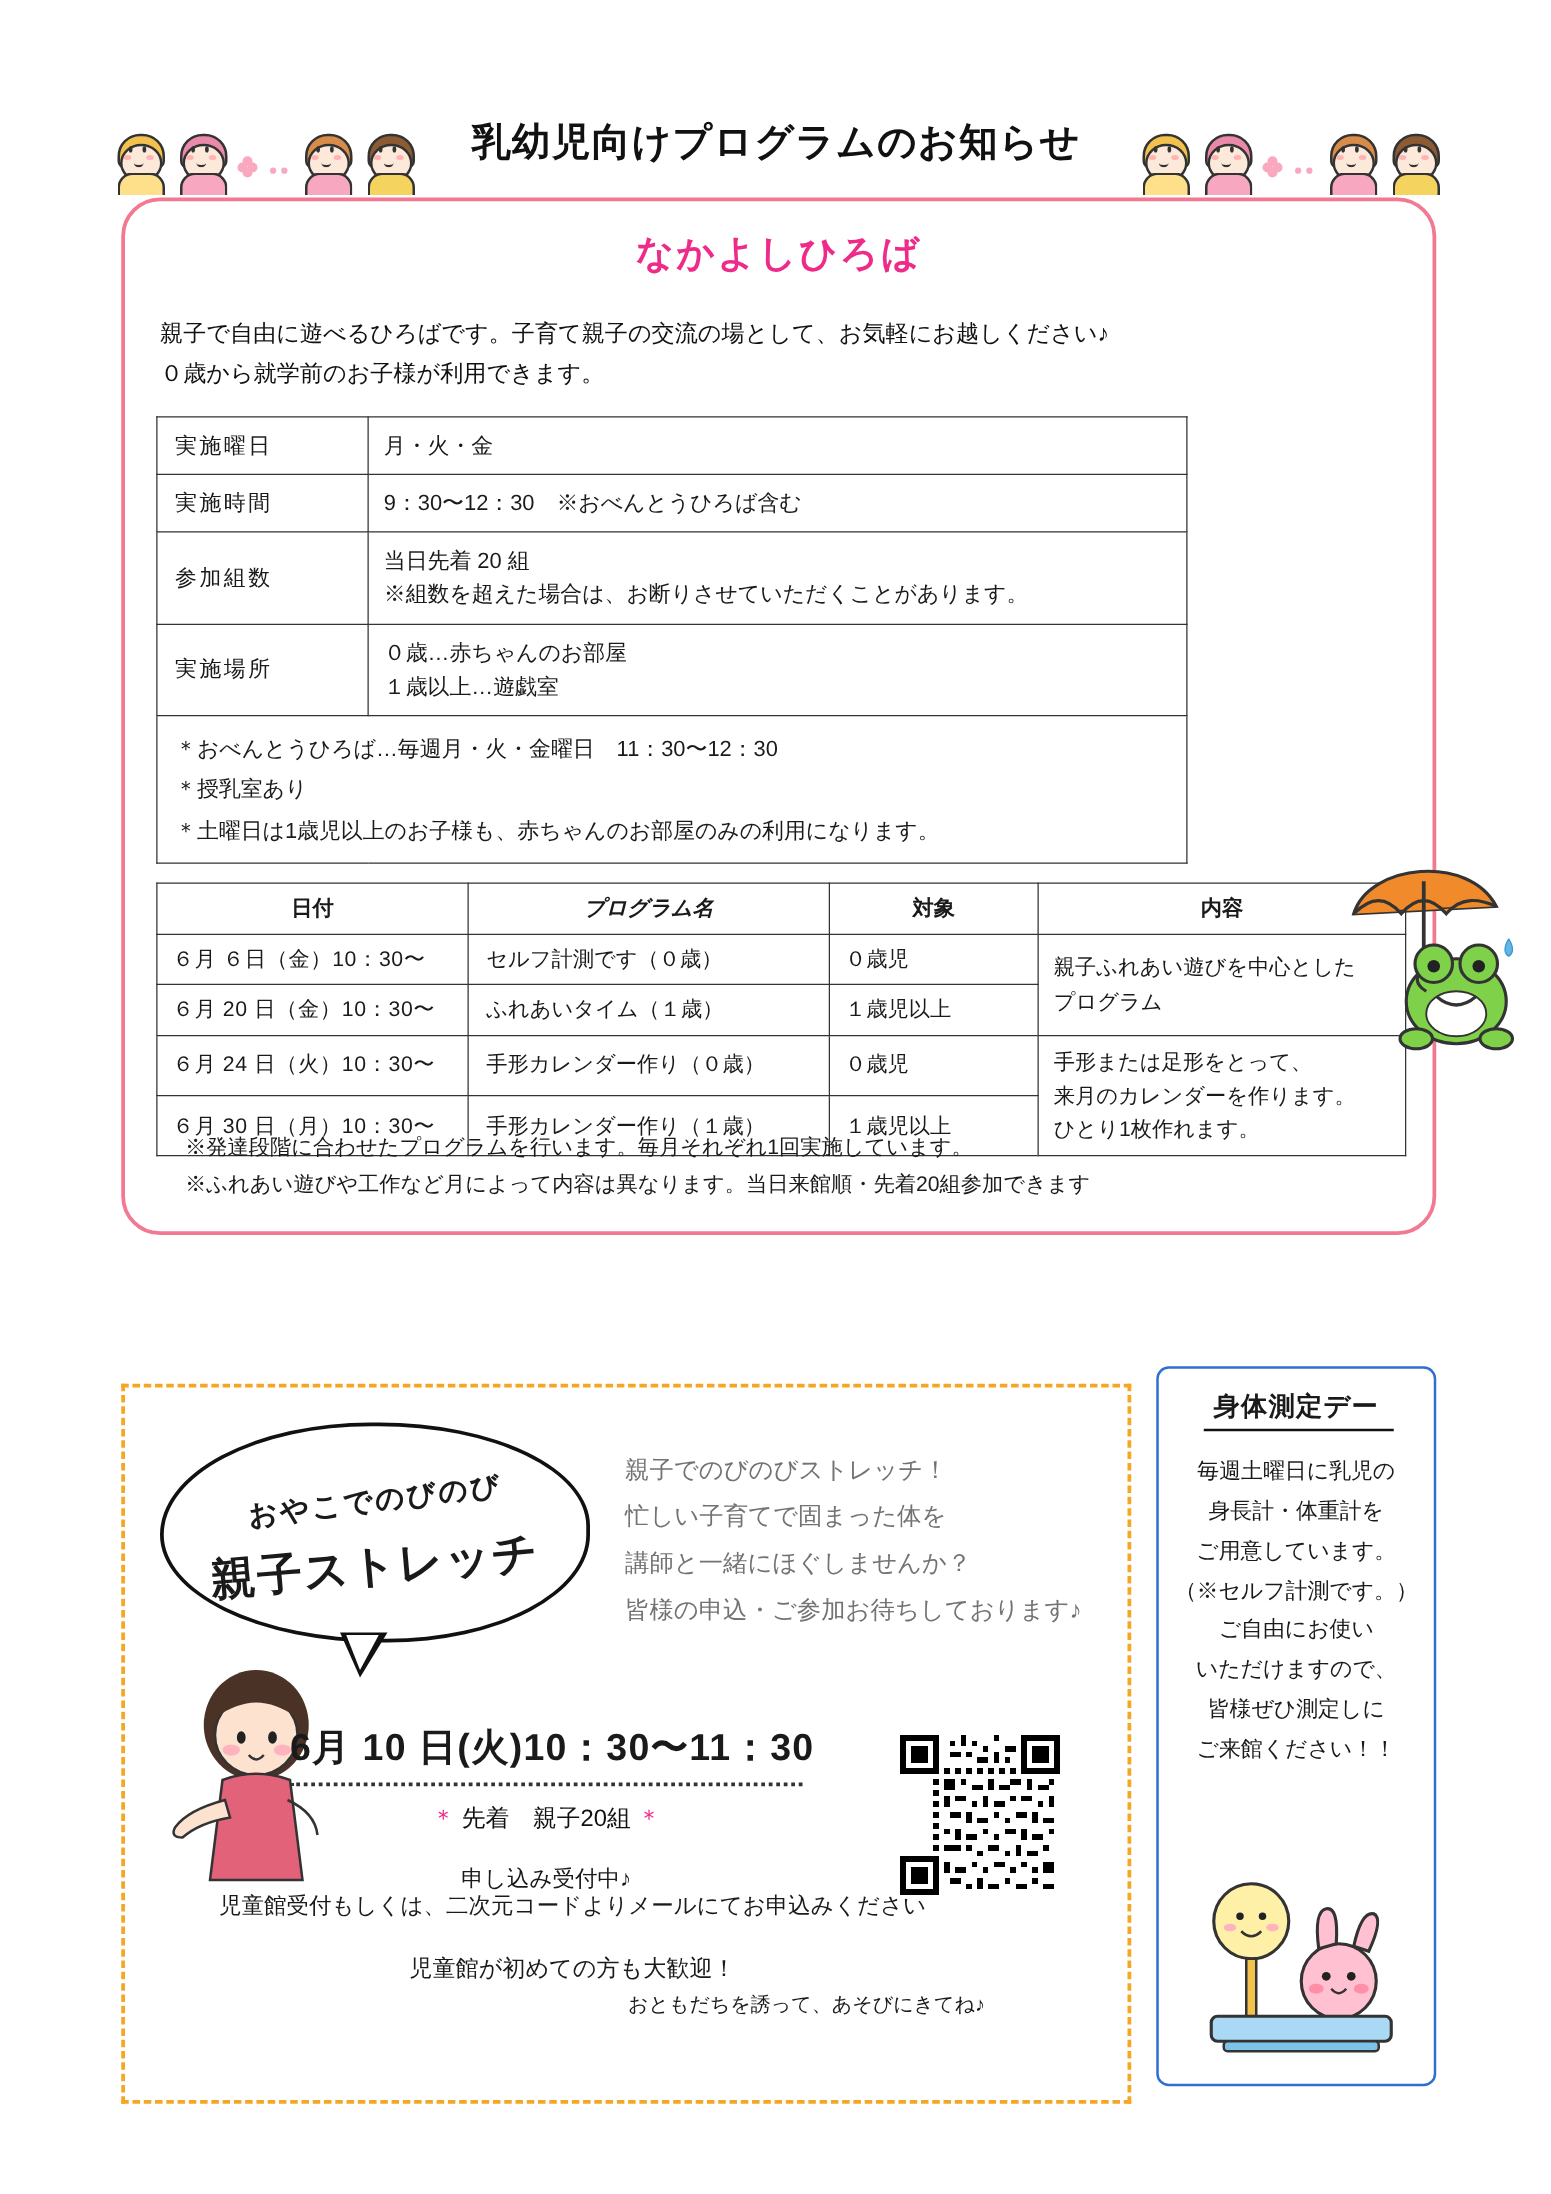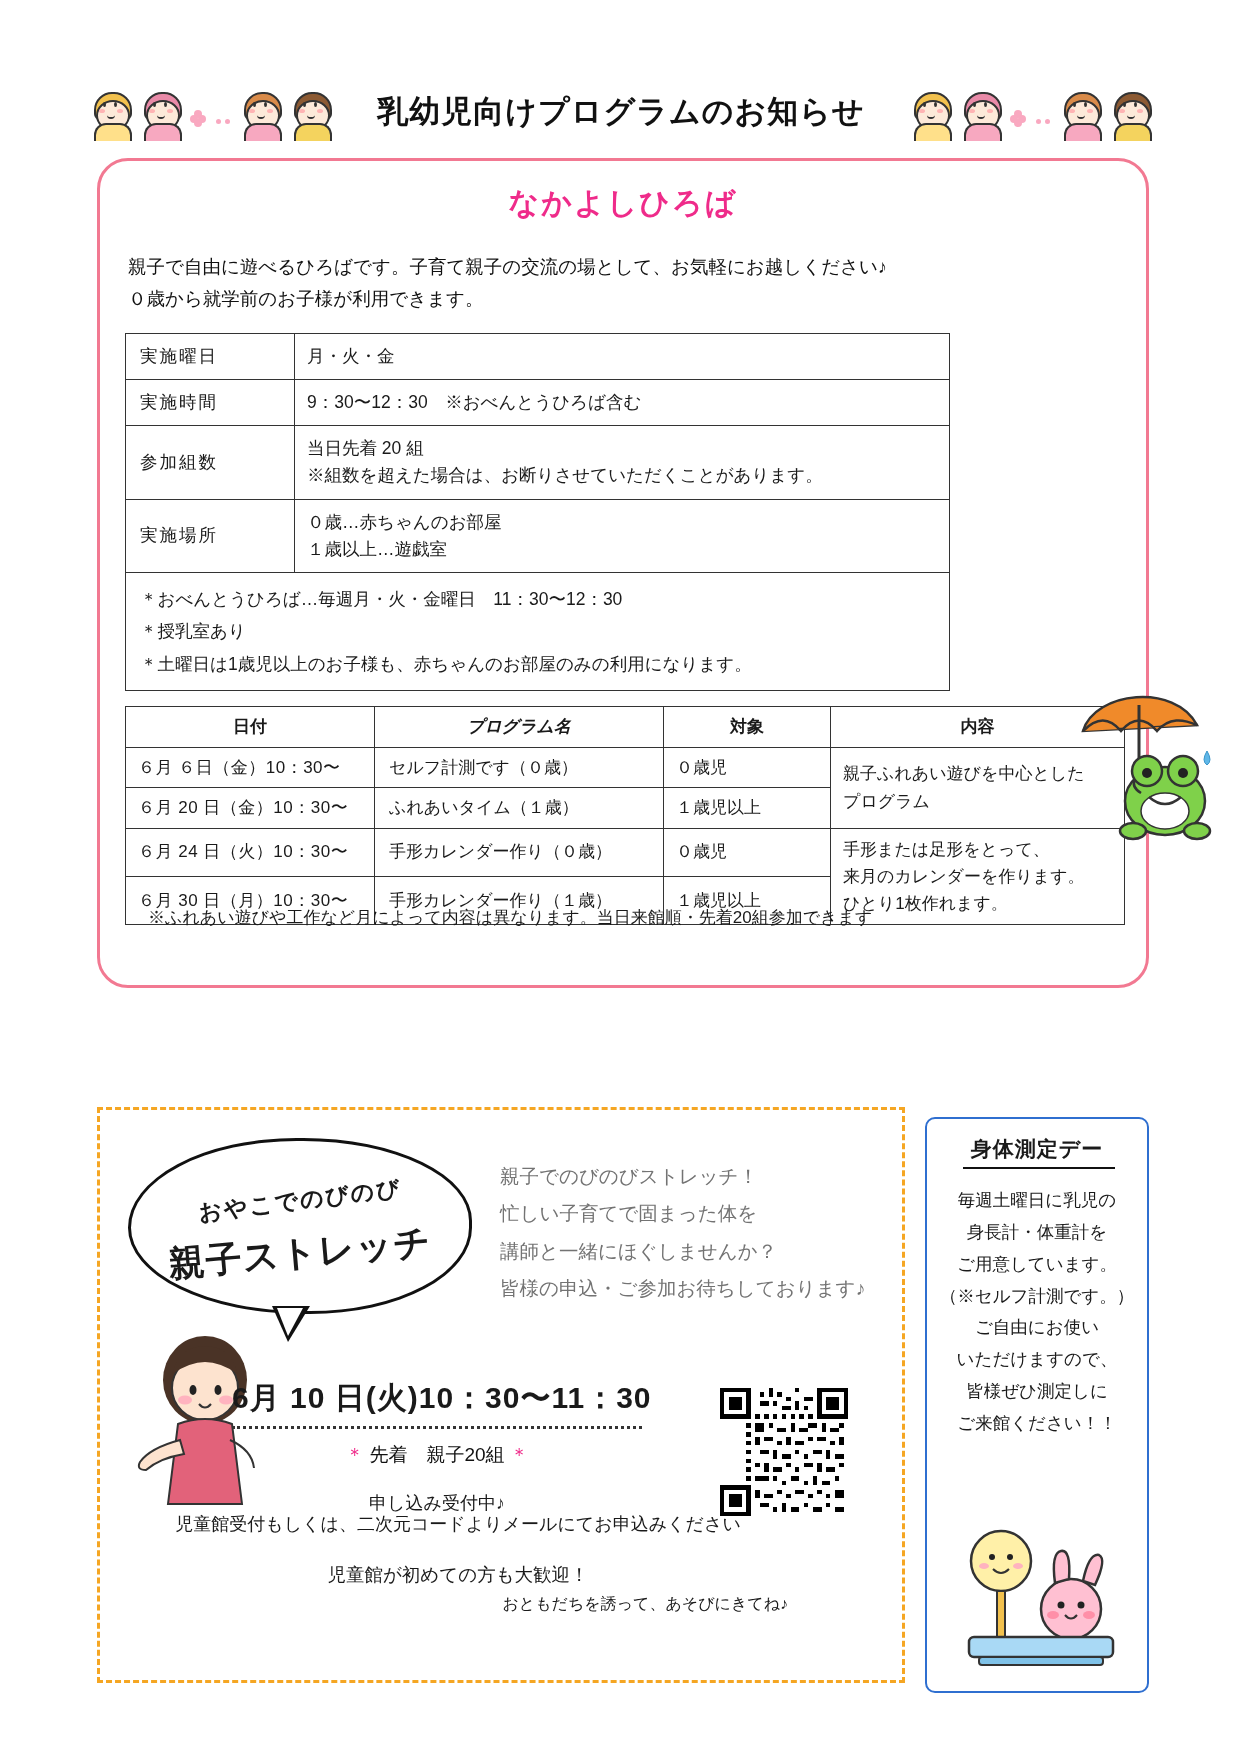--- a/index.html
+++ b/index.html
@@ -19,25 +19,24 @@
     position: relative;
     width: 1241px;
     height: 1755px;
     box-sizing: border-box;
   }
 
   
   .header {
     position: absolute;
     left: 88px;
-    top: 78px;
+    top: 93px;
     width: 1066px;
     height: 68px;
     display: flex;
-    align-items: center;
     justify-content: center;
   }
   .header-title {
     font-size: 31px;
     font-weight: bold;
     letter-spacing: 1px;
     color: #111;
     white-space: nowrap;
   }
   .kid-cluster {
@@ -305,21 +304,21 @@
     left: 30px;
     top: 218px;
     width: 150px;
     height: 190px;
   }
 
   
   .blue-box {
     position: absolute;
     left: 925px;
-    top: 1117px;
+    top: 1093px;
     width: 224px;
     height: 576px;
     border: 2px solid #2f6fd0;
     border-radius: 10px;
     box-sizing: border-box;
   }
   .blue-title {
     position: absolute;
     left: 0; right: 0; top: 16px;
     text-align: center;
@@ -544,20 +543,21 @@
           </tr>
           <tr>
             <td class="date">６月 30 日（月）10：30〜</td>
             <td class="pname">手形カレンダー作り（１歳）</td>
             <td class="target">１歳児以上</td>
           </tr>
         </tbody>
     </table>
 
     <div class="prog-notes">
+        <div>※発達段階に合わせたプログラムを行います。毎月それぞれ1回実施しています。</div>
         <div>※ふれあい遊びや工作など月によって内容は異なります。当日来館順・先着20組参加できます</div>
       </div>
 
     <div class="frog-wrap">
       <svg width="175" height="175" viewBox="0 0 175 175">
 
         <path d="M18 58 C30 18, 110 10, 132 52 Z" fill="#f08a2a" stroke="#333" stroke-width="2.5"></path>
         <path d="M18 58 C32 44, 44 44, 56 58 C68 44, 80 44, 92 58 C104 44, 118 46, 132 52" fill="#f08a2a" stroke="#333" stroke-width="2.5"></path>
         <path d="M74 32 L74 120 C74 132, 92 132, 92 118" fill="none" stroke="#333" stroke-width="3"></path>
 

